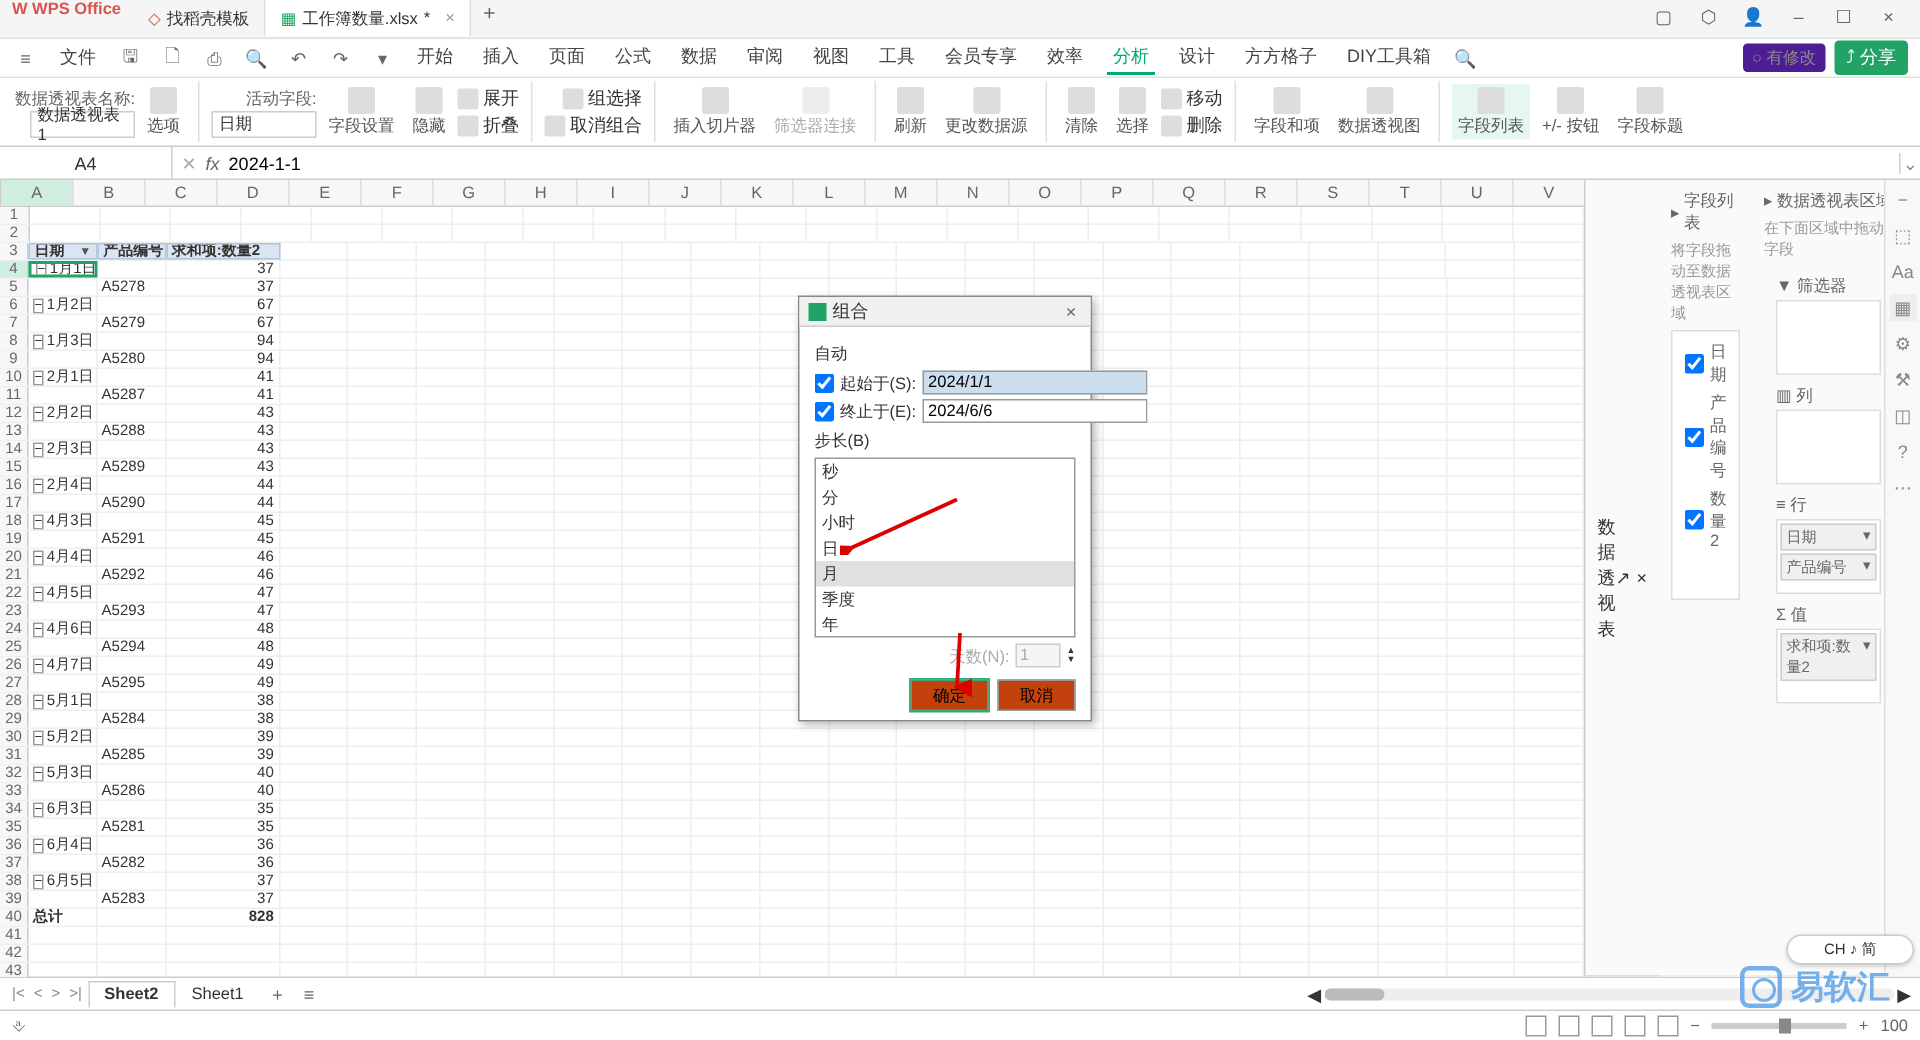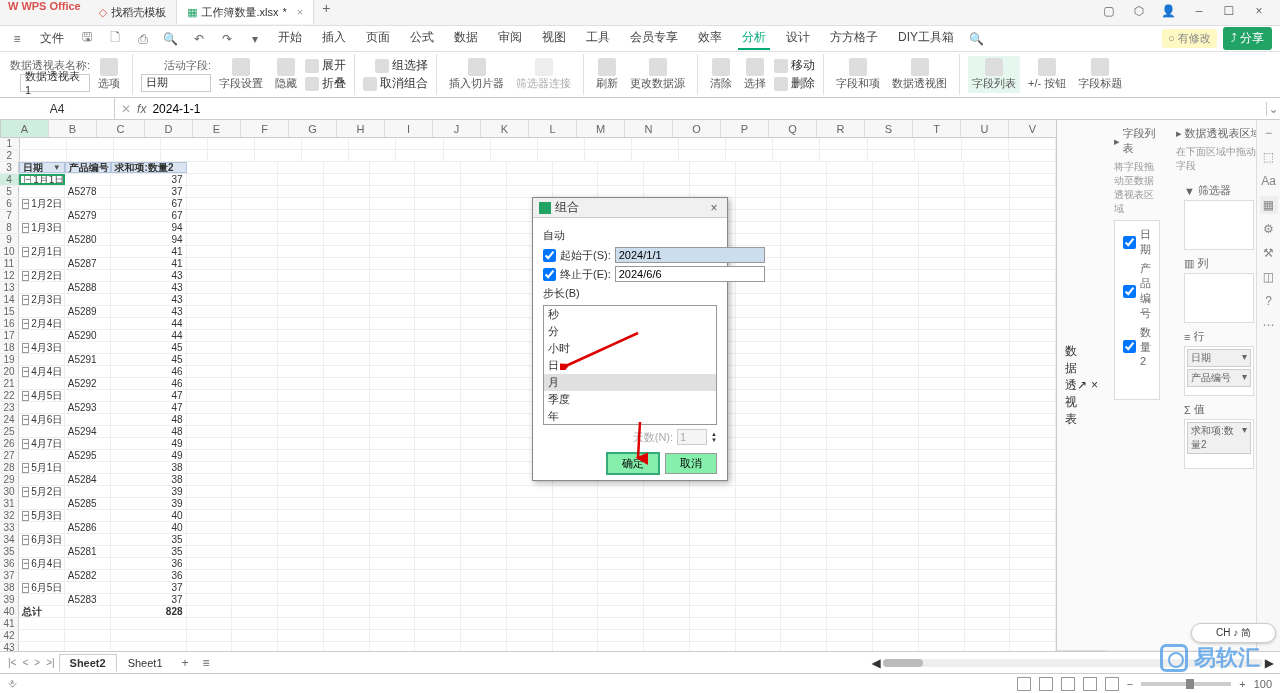--- a/index.html
+++ b/index.html
@@ -16,21 +16,21 @@
 .titlebar-right { margin-left: auto; display: flex; align-items: center; gap: 8px; padding-right: 10px; }
 .win-btn { width: 22px; height: 22px; display: flex; align-items: center; justify-content: center; cursor: pointer; color: #666; }
 
 
 .menubar { height: 26px; display: flex; align-items: center; padding: 0 8px; gap: 10px; border-bottom: 1px solid #e0e0e0; }
 .menu-left { display: flex; align-items: center; gap: 10px; }
 .menu-icon { width: 18px; height: 18px; cursor: pointer; color: #666; display: flex; align-items: center; justify-content: center; }
 .menu-item { cursor: pointer; color: #444; padding: 2px 4px; }
 .menu-item.active { color: #0a7; border-bottom: 2px solid #0a7; }
 .menubar-right { margin-left: auto; display: flex; align-items: center; gap: 6px; }
-.status-pill { background: #fef9c3; border-radius: 3px; padding: 2px 6px; color: #888; font-size: 11px; margin-left: 28px; }
+.status-pill { background: #4c1d95; border-radius: 3px; padding: 2px 6px; color: #888; font-size: 11px; margin-left: 28px; }
 .share-btn { background: #21a366; color: #fff; border-radius: 3px; padding: 3px 8px; cursor: pointer; }
 
 
 .ribbon { height: 46px; display: flex; align-items: center; padding: 2px 10px; border-bottom: 1px solid #ccc; gap: 8px; }
 .ribbon-group { display: flex; align-items: center; gap: 4px; border-right: 1px solid #e0e0e0; padding-right: 8px; height: 100%; }
 .ribbon-group:last-child { border-right: none; }
 .ribbon-label { font-size: 11px; color: #666; }
 .ribbon-combo { border: 1px solid #ccc; padding: 1px 4px; font-size: 11px; display: flex; align-items: center; width: 70px; height: 18px; }
 .ribbon-vert { display: flex; flex-direction: column; align-items: flex-end; justify-content: center; gap: 1px; }
 .ribbon-btn { display: flex; flex-direction: column; align-items: center; gap: 0; cursor: pointer; padding: 2px 4px; }
@@ -113,21 +113,21 @@
 .dlg-row label { font-size: 11px; flex-shrink:0; }
 .dlg-input { flex: 1; border: 1px solid #999; padding: 1px 3px; font-size: 11px; height: 16px; }
 .dlg-input.selected { background:#cde; }
 .dlg-list { border: 1px solid #999; height: 120px; overflow: hidden; margin: 3px 0; }
 .dlg-list-item { padding: 1px 4px; font-size: 11px; cursor: pointer; }
 .dlg-list-item.selected { background: #e0e0e0; }
 .dlg-spinner { display:flex; align-items:center; gap:4px; justify-content:flex-end; margin:4px 0; }
 .dlg-spinner input { width:30px; border:1px solid #ccc; font-size:11px; padding:1px 2px; background:#f5f5f5; color:#aaa; }
 .dlg-spinner .spn-lbl { color:#aaa; font-size:11px; }
 .dlg-buttons { display: flex; justify-content: flex-end; gap: 6px; margin-top: 8px; }
-.dlg-btn { border: 1px solid #999; padding: 2px 14px; font-size: 11px; cursor: pointer; background: #86efac; }
+.dlg-btn { border: 1px solid #999; padding: 2px 14px; font-size: 11px; cursor: pointer; background: #c2410c; }
 .dlg-btn.primary { border: 1px solid #3a7; outline:1px solid #3a7; }
 
 
 .arrow { position: absolute; z-index: 200; pointer-events: none; }
 
 
 .ime-pill { position: absolute; right: 4px; bottom: 50px; background: #fff; border: 1px solid #ccc; border-radius: 10px; padding: 2px 24px; font-size: 10px; box-shadow: 0 1px 3px rgba(0,0,0,0.2); margin-top: 12px; }
 
 
 .watermark { position:absolute; right:20px; bottom:20px; display:flex; align-items:center; gap:6px; color:#66a8e8; font-size:22px; font-weight:bold; opacity:.9; }

